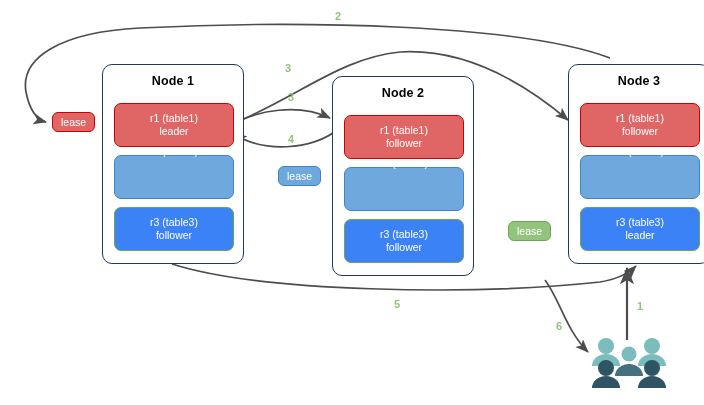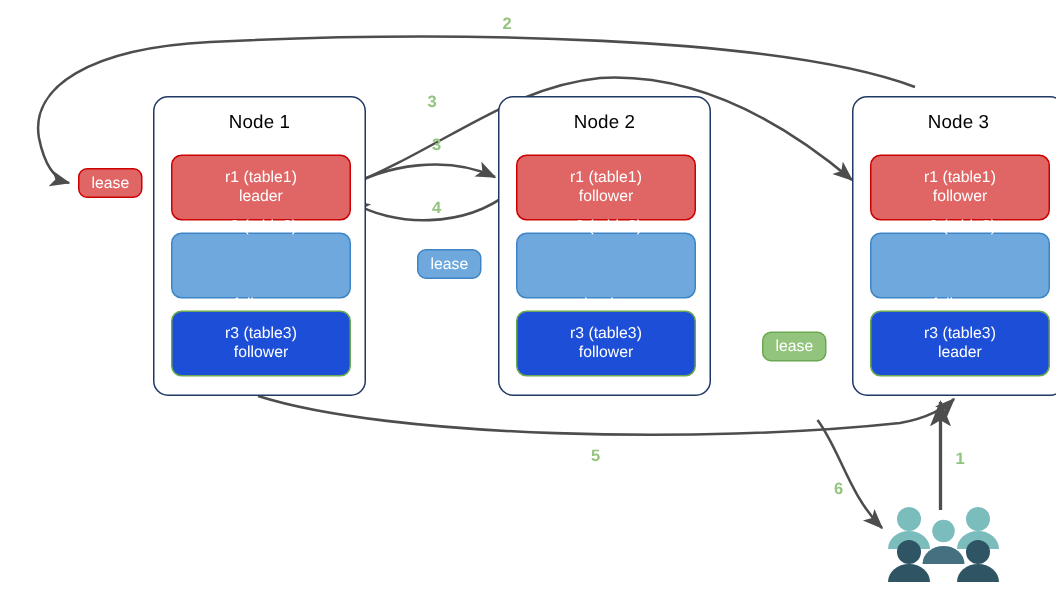--- a/index.html
+++ b/index.html
@@ -16,21 +16,21 @@
     position:absolute;
     box-sizing:border-box;
     border:1.6px solid #1f3864;
     border-radius:10px;
     background:#ffffff;
     width:142px;height:200px;
   }
   .node-title{
     text-align:center;
     font-size:12.5px;
-    font-weight:normal;
+    font-weight:bold;
     color:#000000;
     margin-top:9px;
     letter-spacing:.1px;
   }
   .replica{
     position:absolute;
     left:11px;
     width:120px;height:44px;
     border-radius:7px;
     box-sizing:border-box;
@@ -39,21 +39,21 @@
     color:#ffffff;
     font-size:10.5px;
     line-height:13px;
     text-align:center;
   }
   .rep-0{top:38px;}
   .rep-1{top:90px;}
   .rep-2{top:142px;}
   .c-red{background:#e06666;border:1.4px solid #cc0000;text-align:center;}
   .c-blue{background:#6fa8dc;border:1.4px solid #3d85c6;gap:39px;}
-  .c-green{background:#1d4ed8;border:1.4px solid #6aa84f;}
+  .c-green{background:#3b82f6;border:1.4px solid #6aa84f;}
 
   .lease{
     position:absolute;
     box-sizing:border-box;
     border-radius:6px;
     display:flex;align-items:center;justify-content:flex-end;
     color:#ffffff;
     font-size:10.5px;
     height:20px;
     padding:0 8px;
@@ -102,21 +102,21 @@
     <div class="replica rep-1 c-blue">
       <span>r2 (table2)</span>
       <span>follower</span>
     </div>
     <div class="replica rep-2 c-green">
       <span>r3 (table3)</span>
       <span>follower</span>
     </div>
   </div>
 
-  <div class="node" style="left:332px;top:64px;">
+  <div class="node" style="left:332px;top:76px;">
     <div class="node-title">Node 2</div>
     <div class="replica rep-0 c-red">
       <span>r1 (table1)</span>
       <span>follower</span>
     </div>
     <div class="replica rep-1 c-blue">
       <span>r2 (table2)</span>
       <span>leader</span>
     </div>
     <div class="replica rep-2 c-green">

